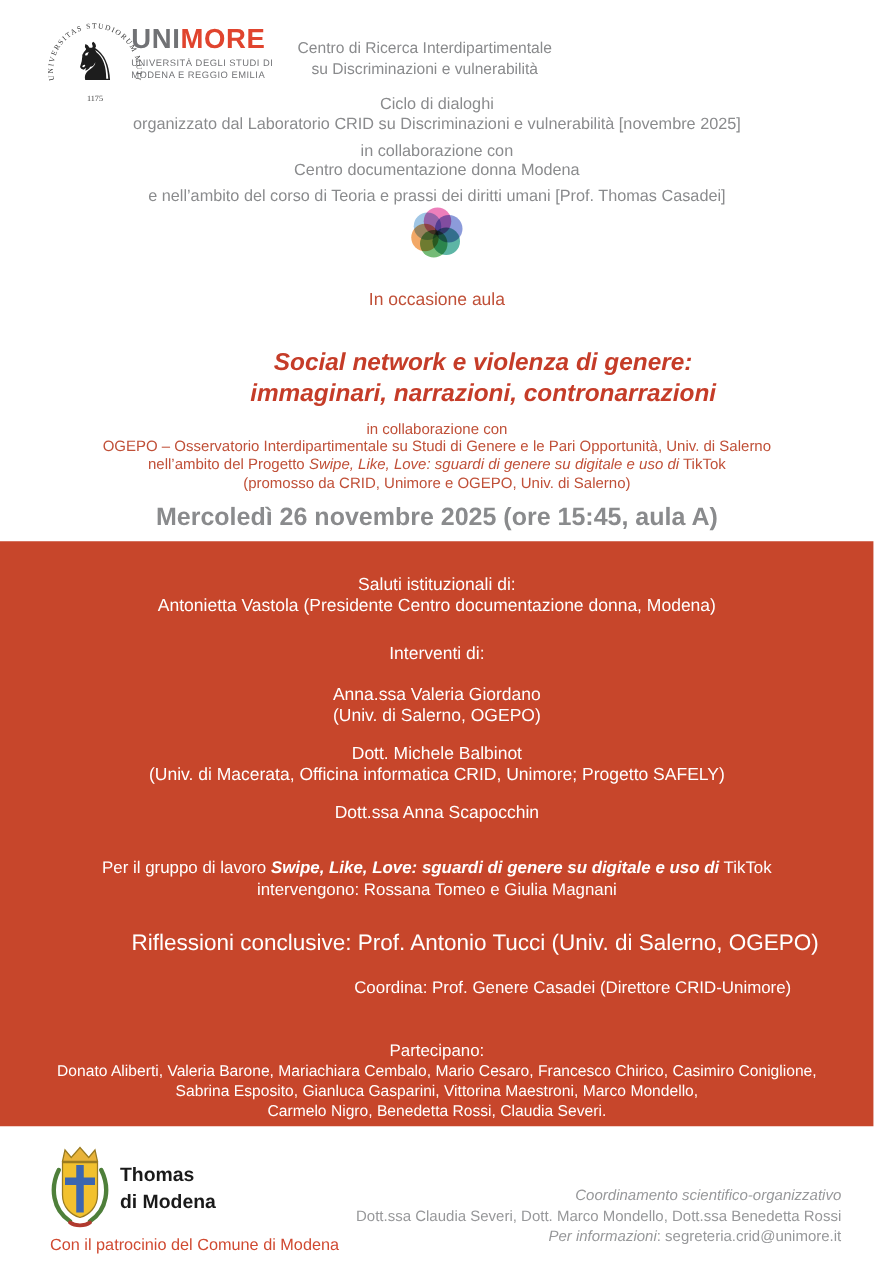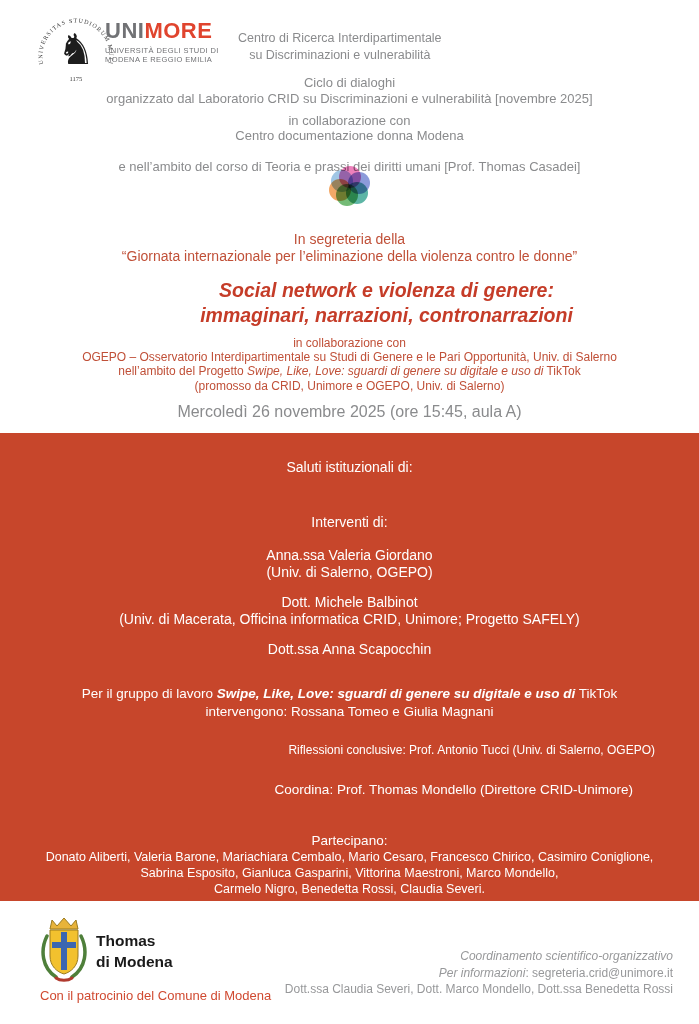--- a/index.html
+++ b/index.html
@@ -11,21 +11,21 @@
   .page{position:relative;width:699px;height:1024px;background:#fff;overflow:hidden;
         font-family:"Liberation Sans","DejaVu Sans",sans-serif;}
   .abs{position:absolute;left:0;width:699px;text-align:center;line-height:1.15;}
   .b{font-weight:normal;}
   .i{font-style:italic;}
   .bi{font-weight:bold;font-style:italic;}
   .gray{color:var(--gray-text);}
   .softred{color:var(--soft-red);}
   .fs13{font-size:13px;} .fs14{font-size:14px;} .fs12{font-size:12px;}
   .title-line{font-size:19.5px;font-weight:bold;font-style:italic;color:var(--title-red);margin-left:37px;}
-  .date-line{font-size:16px;font-weight:normal;color:var(--gray-text);}
+  .date-line{font-size:20px;font-weight:bold;color:var(--gray-text);}
 
   
   .seal{position:absolute;left:36px;top:12px;}
   .wordmark{position:absolute;left:105px;top:20px;text-align:left;}
   .wordmark .big{font-size:22px;font-weight:bold;letter-spacing:.5px;line-height:1;}
   .wordmark .big .uni{color:var(--uni-gray);} .wordmark .big .more{color:var(--unimore-red);}
   .wordmark .sub{font-size:7.5px;color:var(--uni-gray);letter-spacing:.4px;line-height:1.25;margin-top:4px;}
   .centro{position:absolute;left:238px;top:30px;text-align:center;font-size:12.5px;color:var(--gray-text);line-height:1.35;}
 
   
@@ -75,62 +75,62 @@
 
   <div class="centro">
     <div>Centro di Ricerca Interdipartimentale</div>
     <div>su Discriminazioni e vulnerabilità</div>
   </div>
 
   <div class="abs gray fs13 b" style="top:76px">Ciclo di dialoghi</div>
   <div class="abs gray fs13" style="top:92px"><span>organizzato dal </span><span class="b">Laboratorio CRID su Discriminazioni e vulnerabilità [novembre 2025]</span></div>
   <div class="abs gray fs13" style="top:114px">in collaborazione con</div>
   <div class="abs gray fs13 b" style="top:129px">Centro documentazione donna Modena</div>
-  <div class="abs gray fs13" style="top:160px"><span>e nell’ambito del corso di </span><span class="b">Teoria e prassi dei diritti umani</span><span> [Prof. Thomas Casadei]</span></div>
+  <div class="abs gray fs13" style="top:150px"><span>e nell’ambito del corso di </span><span class="b">Teoria e prassi dei diritti umani</span><span> [Prof. Thomas Casadei]</span></div>
 
   <div class="flower">
     <span style="left:10px;top:0;background:#E85BA8"></span>
     <span style="left:19px;top:6px;background:#6B7FD0"></span>
     <span style="left:17px;top:16px;background:#2FA08C"></span>
     <span style="left:7px;top:18px;background:#4CA84F"></span>
     <span style="left:0;top:13px;background:#EF8F3C"></span>
     <span style="left:2px;top:4px;background:#85B6DE"></span>
   </div>
 
-  <div class="abs softred fs14" style="top:231px">In segreteria della</div>
-  <div class="abs softred fs14" style="top:248px">“Giornata internazionale per l’eliminazione della violenza contro le donne”</div>
+  <div class="abs softred fs14" style="top:231px">In occasione aula</div>
 
   <div class="abs title-line" style="top:279px">Social network e violenza di genere:</div>
   <div class="abs title-line" style="top:304px">immaginari, narrazioni, contronarrazioni</div>
 
   <div class="abs softred fs12" style="top:337px">in collaborazione con</div>
   <div class="abs softred fs12" style="top:351px">OGEPO – Osservatorio Interdipartimentale su Studi di Genere e le Pari Opportunità, Univ. di Salerno</div>
   <div class="abs softred fs12" style="top:365px"><span>nell’ambito del Progetto </span><span class="i">Swipe, Like, Love: sguardi di genere su digitale e uso di</span><span> TikTok</span></div>
   <div class="abs softred fs12" style="top:380px">(promosso da CRID, Unimore e OGEPO, Univ. di Salerno)</div>
 
   <div class="abs date-line" style="top:403px">Mercoledì 26 novembre 2025 (ore 15:45, aula A)</div>
 
   <div class="red-panel">
     <div class="rp" style="top:26px">Saluti istituzionali di:</div>
+    <div class="rp" style="top:43px"><span class="b">Antonietta Vastola</span><span> (Presidente Centro documentazione donna, Modena)</span></div>
 
     <div class="rp" style="top:81px">Interventi di:</div>
 
     <div class="rp" style="top:114px"><span>Anna.ssa </span><span class="b">Valeria Giordano</span></div>
     <div class="rp" style="top:131px">(Univ. di Salerno, OGEPO)</div>
 
     <div class="rp" style="top:161px"><span>Dott. </span><span class="b">Michele Balbinot</span></div>
     <div class="rp" style="top:178px">(Univ. di Macerata, Officina informatica CRID, Unimore; Progetto SAFELY)</div>
 
     <div class="rp" style="top:208px"><span>Dott.ssa </span><span class="b">Anna Scapocchin</span></div>
 
     <div class="rp" style="top:253px;font-size:13.5px"><span>Per il gruppo di lavoro </span><span class="bi">Swipe, Like, Love: sguardi di genere su digitale e uso di</span><span class="b"> TikTok</span></div>
     <div class="rp" style="top:271px;font-size:13.5px"><span>intervengono: </span><span class="b">Rossana Tomeo</span><span> e </span><span class="b">Giulia Magnani</span></div>
 
-    <div class="rp right" style="top:311px;font-size:12px;width:655px"><span>Riflessioni conclusive: Prof. </span><span class="b">Antonio Tucci</span><span> (Univ. di Salerno, OGEPO)</span></div>
-    <div class="rp right" style="top:349px;font-size:13.5px;padding-right:66px;width:633px"><span>Coordina: </span><span class="b">Prof. Thomas Mondello</span><span> (Direttore CRID-Unimore)</span></div>
+    <div class="rp right" style="top:311px;font-size:18px;width:655px"><span>Riflessioni conclusive: Prof. </span><span class="b">Antonio Tucci</span><span> (Univ. di Salerno, OGEPO)</span></div>
+    <div class="rp right" style="top:349px;font-size:13.5px;padding-right:66px;width:633px"><span>Coordina: </span><span class="b">Prof. Genere Casadei</span><span> (Direttore CRID-Unimore)</span></div>
 
     <div class="rp b" style="top:400px;font-size:13.5px">Partecipano:</div>
     <div class="rp small" style="top:417px">Donato Aliberti, Valeria Barone, Mariachiara Cembalo, Mario Cesaro, Francesco Chirico, Casimiro Coniglione,</div>
     <div class="rp small" style="top:433px">Sabrina Esposito, Gianluca Gasparini, Vittorina Maestroni, Marco Mondello,</div>
     <div class="rp small" style="top:449px">Carmelo Nigro, Benedetta Rossi, Claudia Severi.</div>
   </div>
 
   <div class="comune-logo">
     <svg width="48" height="68" viewBox="0 0 48 68">
       <path d="M10,13 L12,4 L17,10 L24,2 L31,10 L36,4 L38,13 Z" fill="#E8B33A" stroke="#9a7b20" stroke-width="1"></path>
@@ -143,17 +143,17 @@
     </svg>
   </div>
   <div class="comune-name">
     <div>Thomas</div>
     <div>di Modena</div>
   </div>
   <div class="patrocinio">Con il patrocinio del Comune di Modena</div>
 
   <div class="coord">
     <div class="i">Coordinamento scientifico-organizzativo</div>
+    <div>Dott.ssa Claudia Severi, Dott. Marco Mondello, Dott.ssa Benedetta Rossi</div>
     <div><span class="i">Per informazioni</span><span>: segreteria.crid@unimore.it</span></div>
-    <div>Dott.ssa Claudia Severi, Dott. Marco Mondello, Dott.ssa Benedetta Rossi</div>
   </div>
 
 </div>
 
 </body></html>

